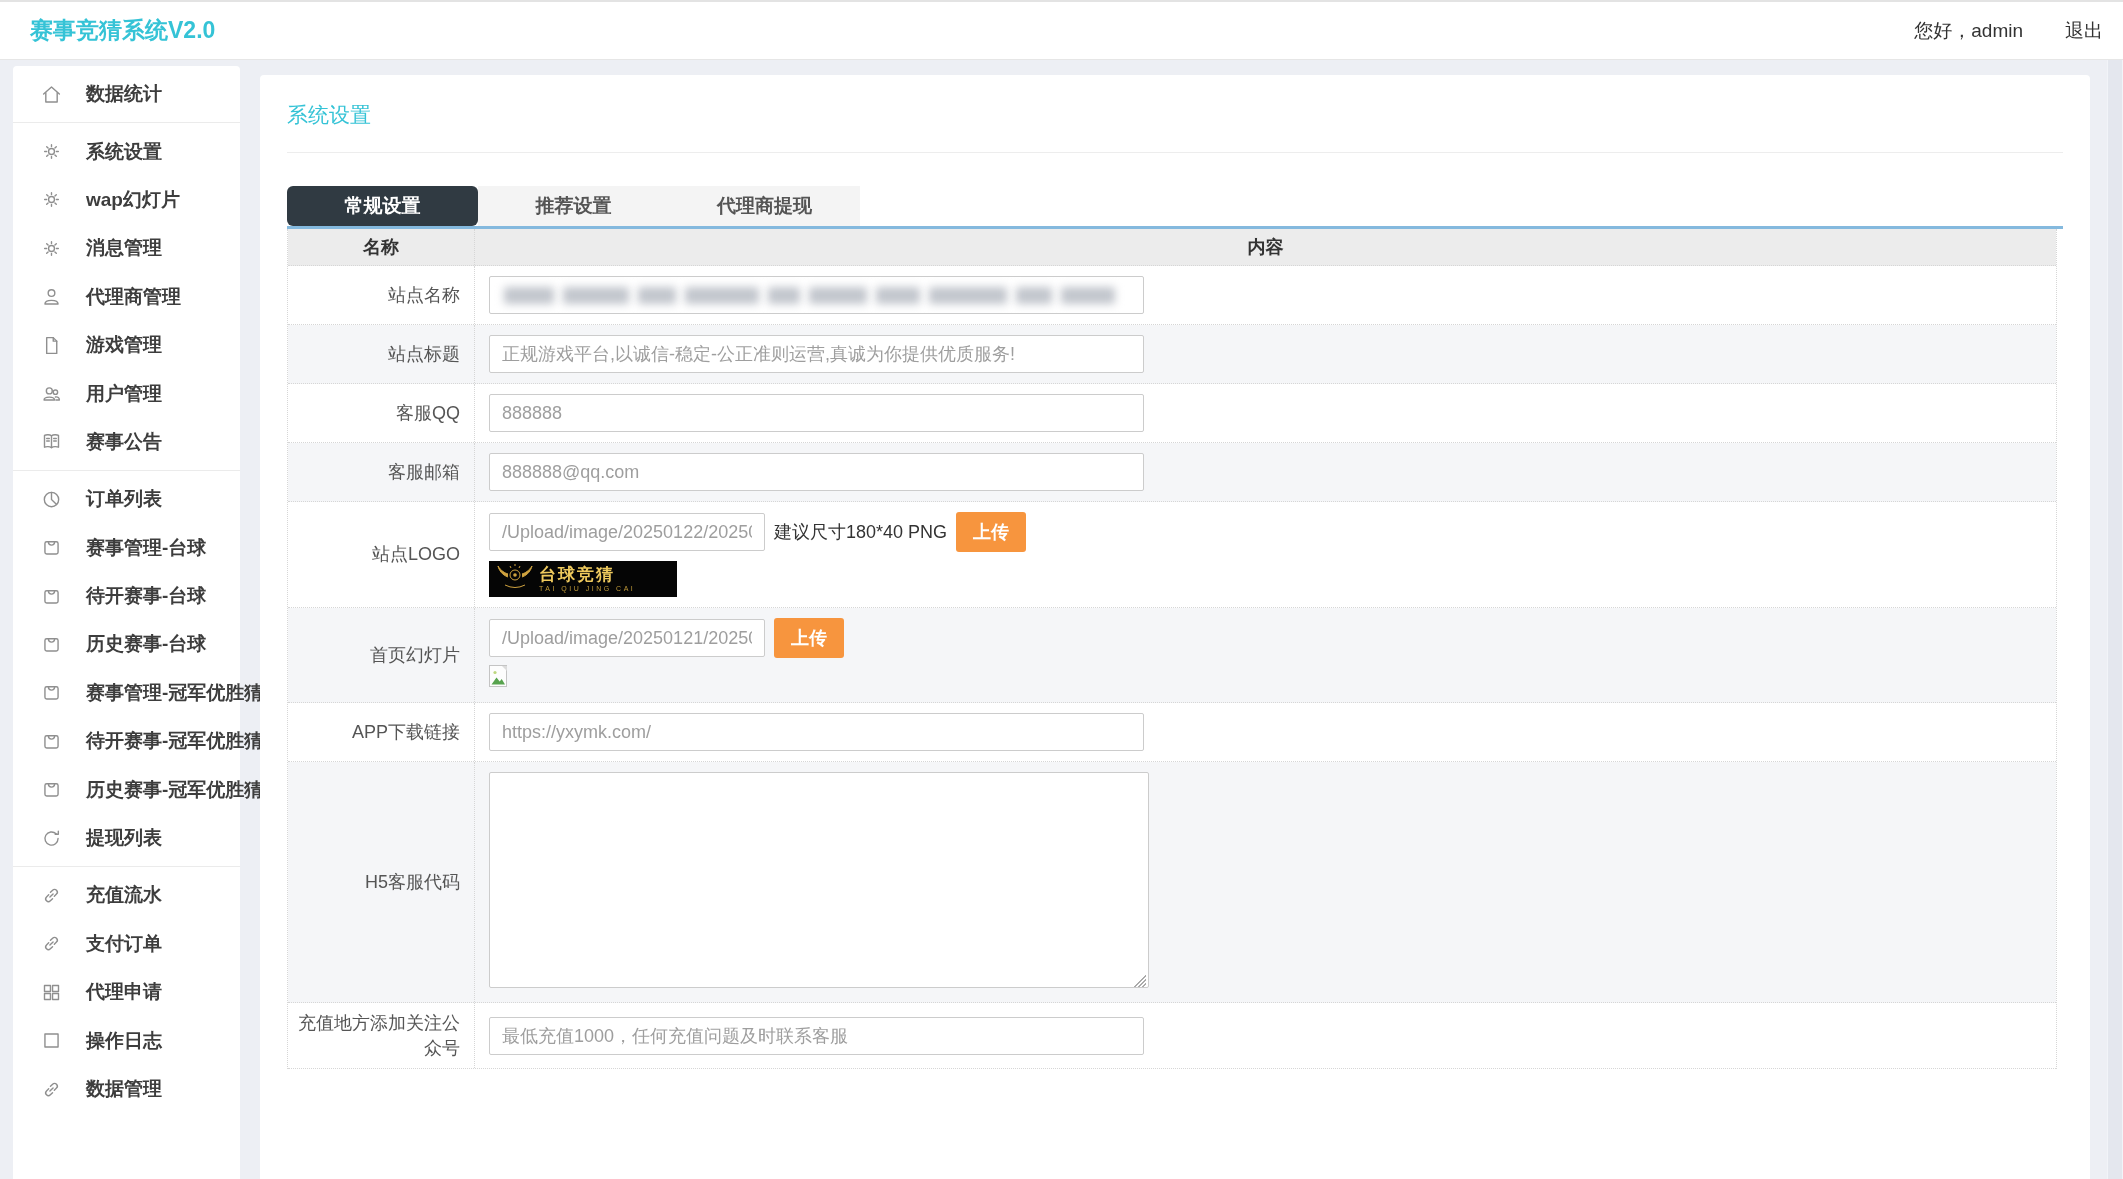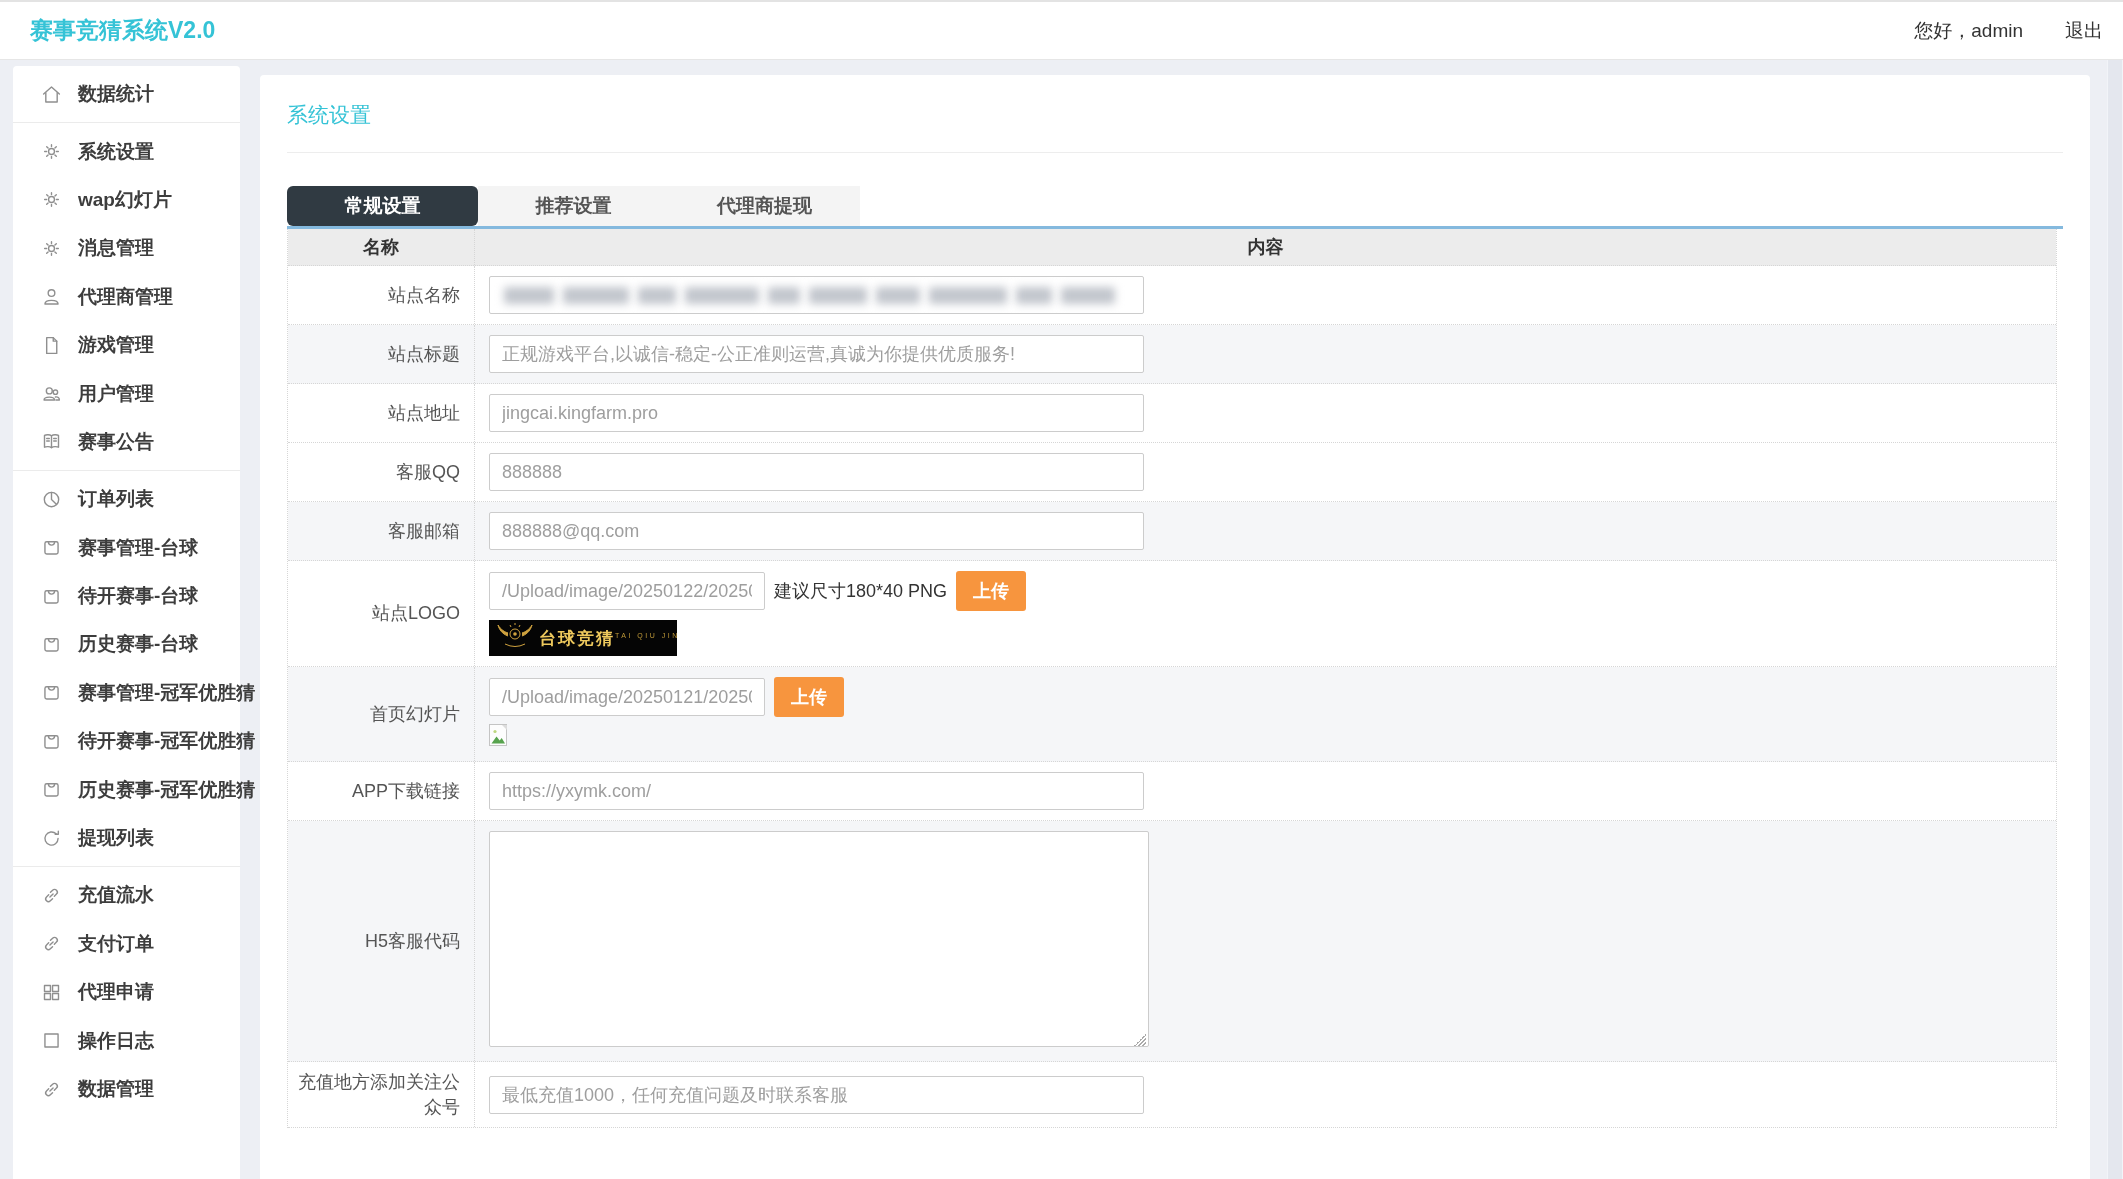--- a/index.html
+++ b/index.html
@@ -23,21 +23,21 @@
   .header-right{display:flex;align-items:center;gap:42px;}
   .greeting{font-size:19px;color:#333;}
   .logout{font-size:19px;color:#333;cursor:pointer;text-decoration:none;}
   
   .sidebar{
     position:absolute;left:13px;top:66px;width:227px;bottom:-10px;
     background:#fff;border-radius:4px 4px 0 0;padding-top:4px;
   }
   .sidebar ul{list-style:none;}
   .side-item{
-    height:48.4px;display:flex;align-items:center;gap:16px;padding-left:28px;
+    height:48.4px;display:flex;align-items:center;gap:24px;padding-left:28px;
     cursor:pointer;
   }
   .side-item .icon{width:21px;height:21px;display:inline-flex;align-items:center;justify-content:center;flex:0 0 21px;}
   .side-item .icon svg{width:21px;height:21px;}
   .side-item .lbl{font-size:19px;font-weight:600;color:#3d3d3d;white-space:nowrap;}
   .side-divider{border-top:1px solid #ebebeb;margin:4px 0;height:0;list-style:none;}
   
   .panel{
     position:absolute;left:260px;top:75px;width:1830px;bottom:-10px;
     background:#fff;border-radius:4px 4px 0 0;padding:0 27px;
@@ -92,21 +92,21 @@
     font-family:"Liberation Sans","DejaVu Sans",sans-serif;
   }
   .resize-handle{position:absolute;right:3px;bottom:5px;width:12px;height:12px;
     background:
       linear-gradient(135deg,transparent 0 50%,#aaa 50% 56%,transparent 56% 66%,#aaa 66% 72%,transparent 72% 82%,#aaa 82% 88%,transparent 88%);
   }
   .logo-img{
     width:188px;height:36px;background:#050505;margin-top:9px;
     display:flex;align-items:center;gap:4px;padding:0 6px;overflow:hidden;
   }
-  .logo-txt{display:flex;line-height:1;}
+  .logo-txt{display:flex;flex-direction:column;line-height:1;}
   .logo-cn{font-size:17px;font-weight:bold;color:#eec95d;letter-spacing:2px;white-space:nowrap;}
   .logo-en{font-size:7px;color:#c09a39;letter-spacing:2.5px;margin-top:2px;white-space:nowrap;}
   .broken-img{margin-top:7px;}
   
   .scroll-track{position:absolute;right:0;top:0;width:16px;height:1179px;background:#f2f4f8;z-index:2;}
   .scroll-thumb{position:absolute;right:1px;top:40px;width:14px;height:1139px;background:#e4e7ee;border-radius:7px 7px 0 0;}
 </style>
 </head>
 <body>
 
@@ -354,28 +354,20 @@
               <span class="blob" style="width: 54px;"></span>
             </div>
           </div>
         </div>
         <div class="trow alt" style="min-height: 58px;">
           <div class="cell-name">
             <span>站点标题</span>
           </div>
           <div class="cell-content">
             <input class="txt" value="正规游戏平台,以诚信-稳定-公正准则运营,真诚为你提供优质服务!" style="">
-          </div>
-        </div>
-        <div class="trow" style="min-height: 58px;">
-          <div class="cell-name">
-            <span>站点地址</span>
-          </div>
-          <div class="cell-content">
-            <input class="txt" value="jingcai.kingfarm.pro" style="">
           </div>
         </div>
         <div class="trow" style="min-height: 58px;">
           <div class="cell-name">
             <span>客服QQ</span>
           </div>
           <div class="cell-content">
             <input class="txt" value="888888" style="">
           </div>
         </div>

